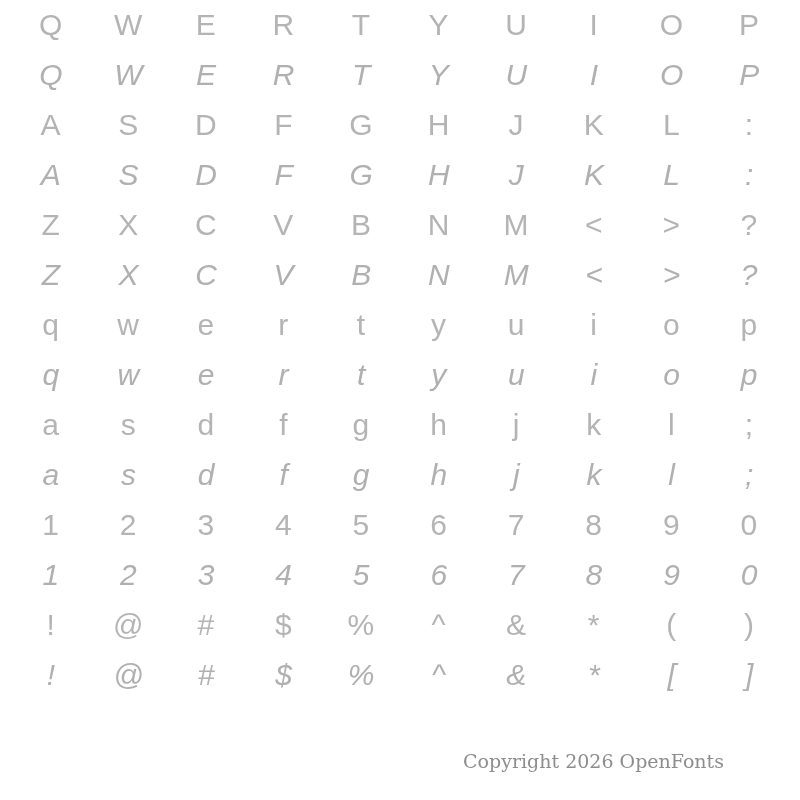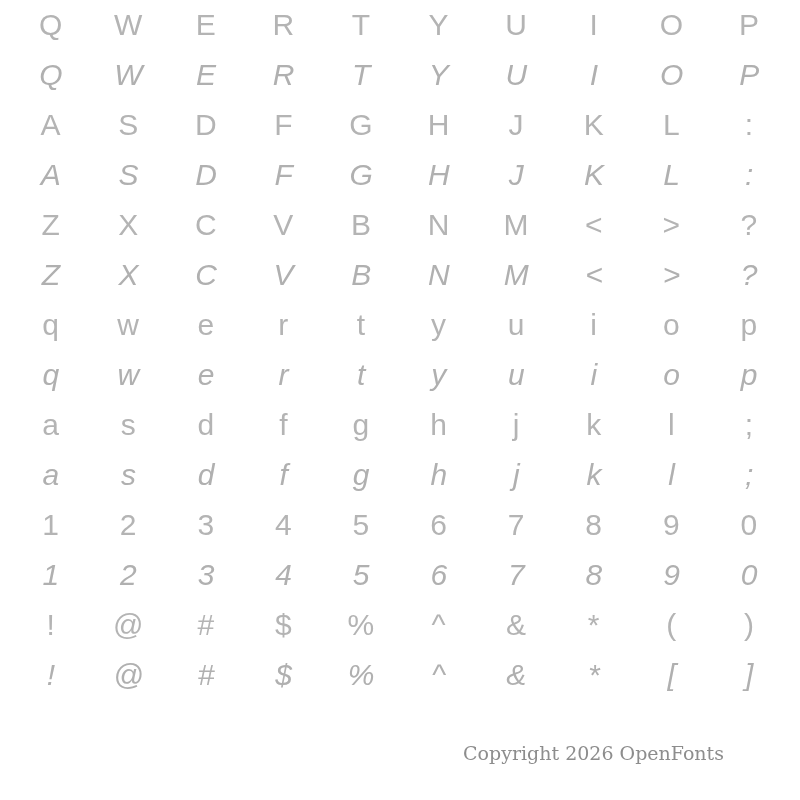--- a/index.html
+++ b/index.html
@@ -46,21 +46,21 @@
     font-style: italic;
     color: #b0b0b0;
   }
   
   .cell {
     -webkit-font-smoothing: antialiased;
   }
   #copyright {
     position: absolute;
     right: 76px;
-    bottom: 36px;
+    bottom: 28px;
     color: #8d8d8d;
     font-size: 19px;
     font-family: "DejaVu Serif", serif;
     white-space: pre;
   }
 </style>
 </head>
 <body>
 
 <div id="specimen">

